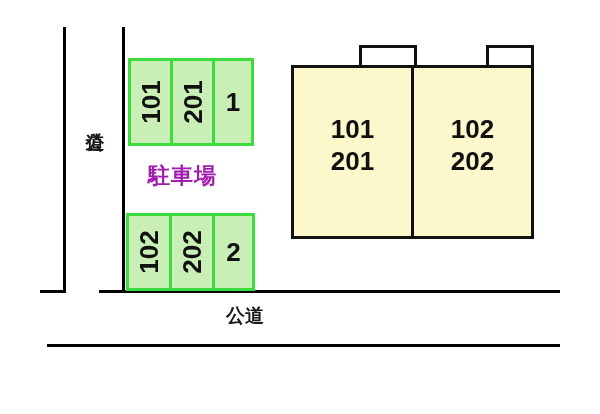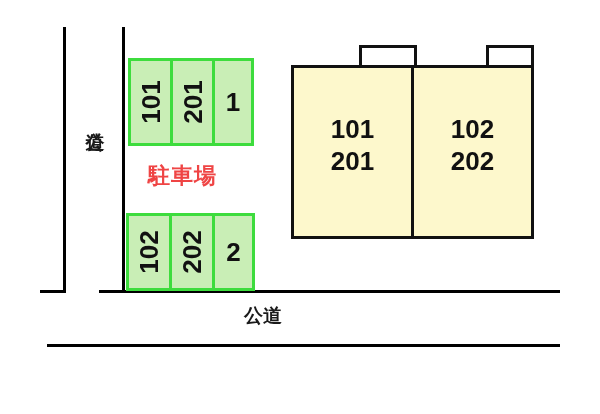--- a/index.html
+++ b/index.html
@@ -26,21 +26,21 @@
   .road-line.vert { width: 3px; }
   .road-line.horz { height: 3px; }
 
   .road-label {
     position: absolute;
     color: #1a1a1a;
     font-size: 19px;
     font-weight: 700;
     letter-spacing: 0px;
     line-height: 1.08;
-    text-align: right;
+    text-align: left;
     white-space: pre-line;
     font-family: "DejaVu Sans", "Liberation Sans", sans-serif;
   }
   .road-label.vertical {
     writing-mode: vertical-rl;
     text-orientation: upright;
     line-height: 1.12;
   }
 
   
@@ -70,21 +70,21 @@
     font-family: "Liberation Sans", "DejaVu Sans", sans-serif;
     line-height: 1;
     white-space: nowrap;
   }
   .stall-label.rot {
     transform: rotate(-90deg);
   }
 
   .parking-title {
     position: absolute;
-    color: #ef4444;
+    color: #a21caf;
     font-size: 22px;
     font-weight: 700;
     letter-spacing: 1px;
     white-space: nowrap;
     font-family: Liberation Serif, serif;
   }
 
   
   .building {
     position: absolute;

